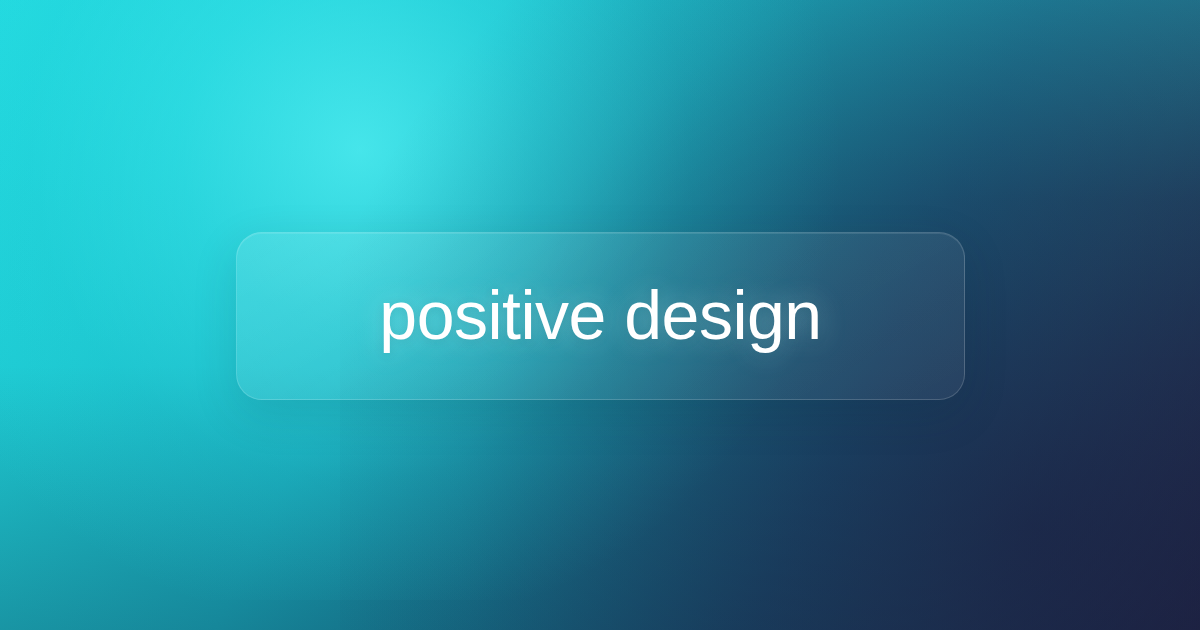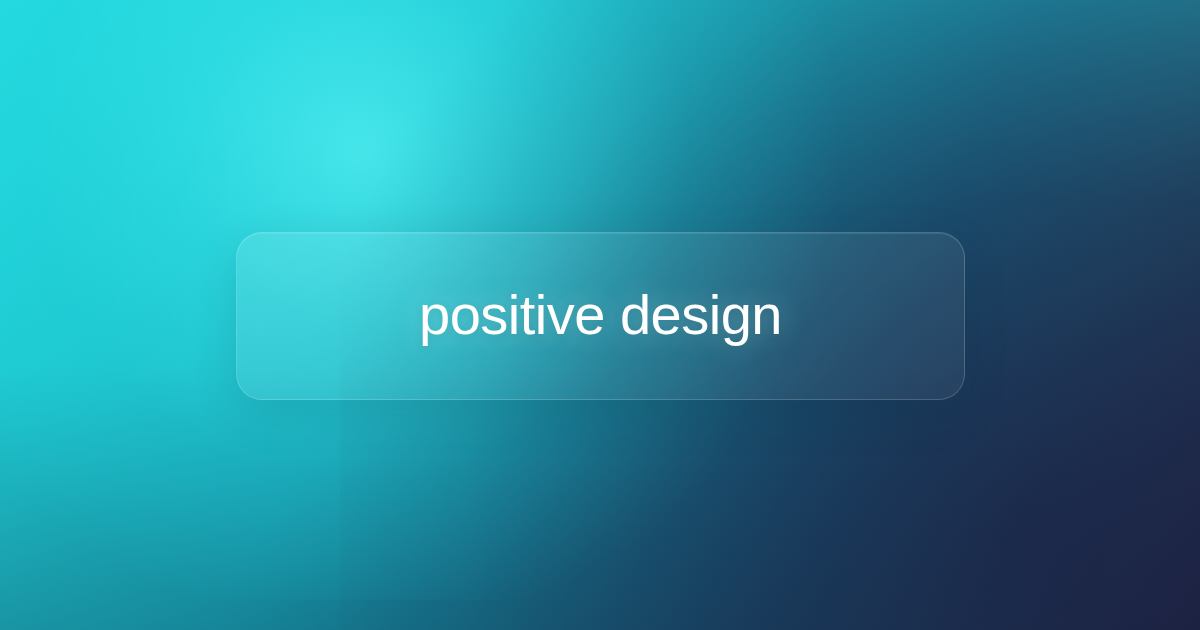--- a/index.html
+++ b/index.html
@@ -84,21 +84,21 @@
     border: 1px solid rgba(255, 255, 255, 0.16);
     box-shadow: 0 14px 46px rgba(10, 40, 60, 0.14),
                 inset 0 1px 0 rgba(255, 255, 255, 0.10);
     display: flex;
     align-items: center;
     justify-content: center;
   }
 
   .card-title {
     font-family: "Liberation Sans", "DejaVu Sans", sans-serif;
-    font-size: 56px;
+    font-size: 68px;
     font-weight: 300;
     line-height: 1;
     letter-spacing: -0.5px;
     color: #ffffff;
     white-space: nowrap;
     text-shadow: 0 0 26px rgba(200, 255, 255, 0.40),
                  0 2px 10px rgba(10, 60, 80, 0.16);
     -webkit-font-smoothing: antialiased;
     transform: translateY(-1px);
   }

